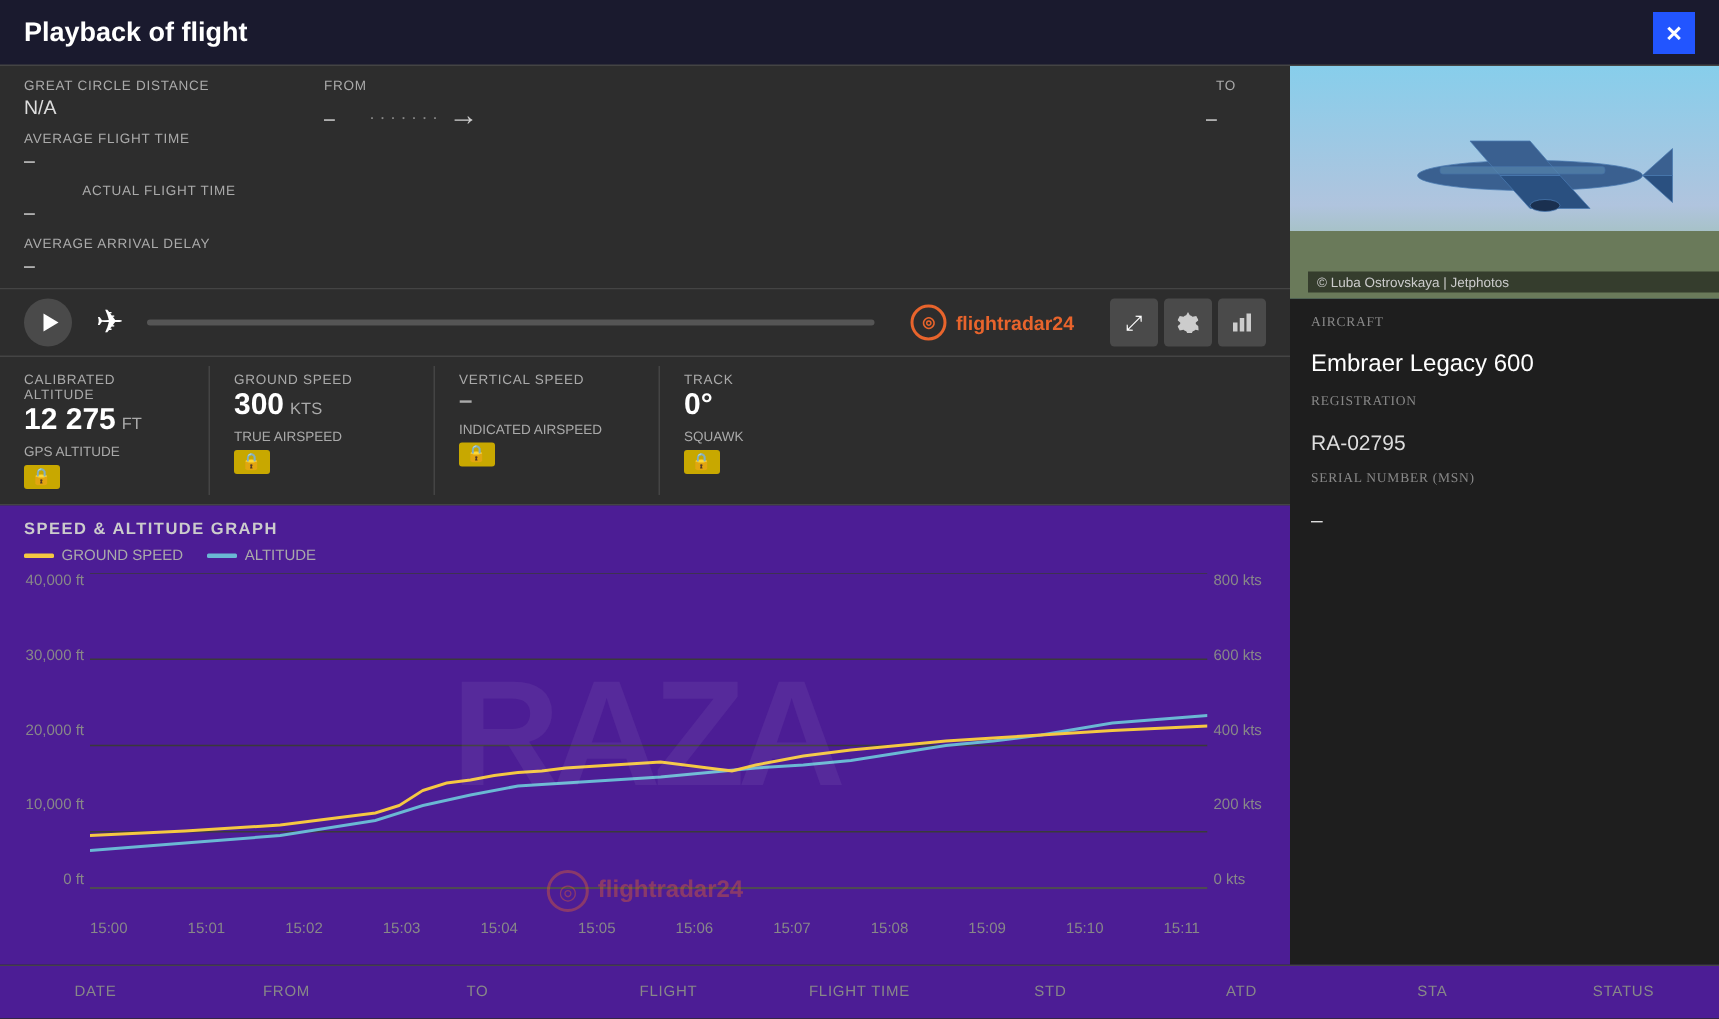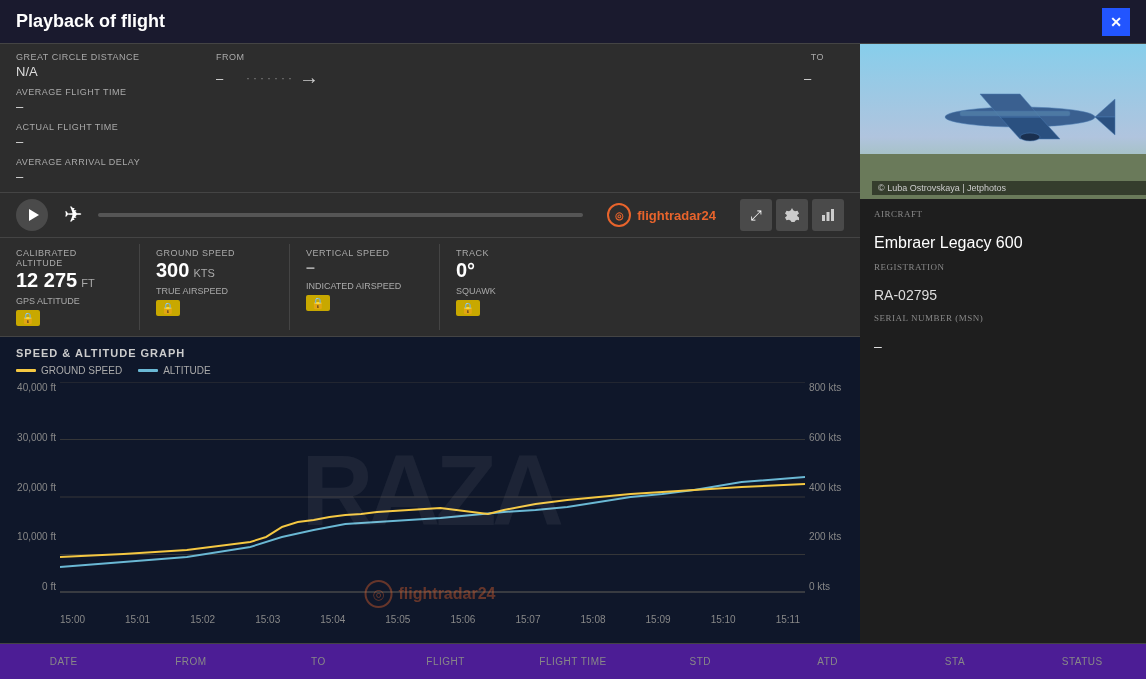--- a/index.html
+++ b/index.html
@@ -190,21 +190,21 @@
     }
     .logo-text {
       font-size: 13px;
       color: #e8642c;
       font-weight: bold;
     }
 
     
     .chart-area {
       flex: 1;
-      background: #0f172a;
+      background: #4c1d95;
       position: relative;
       padding: 10px 0 0 0;
     }
 
     .chart-title {
       font-size: 11px;
       font-weight: bold;
       color: #ccc;
       padding: 0 16px 6px;
       text-transform: uppercase;
@@ -349,21 +349,21 @@
 
 <div class="main-content">
   <div class="left-panel">
 
     <div class="top-info">
       <div class="info-section" style="min-width:180px;">
         <span class="info-label">GREAT CIRCLE DISTANCE</span>
         <span class="info-value">N/A</span>
         <span class="info-label" style="margin-top:8px;">AVERAGE FLIGHT TIME</span>
         <span class="info-value">–</span>
-        <span class="info-label" style="margin-top:8px;">ACTUAL FLIGHT TIME</span>
+        <span class="info-label" style="margin-top:8px;text-align:center;">ACTUAL FLIGHT TIME</span>
         <span class="info-value">–</span>
         <span class="info-label" style="margin-top:8px;">AVERAGE ARRIVAL DELAY</span>
         <span class="info-value">–</span>
       </div>
 
       <div style="flex:1; display:flex; flex-direction:column; gap:4px; align-items:center; justify-content:center; padding: 0 20px;">
         <div style="display:flex; width:100%; justify-content:space-between;">
           <span class="info-label">FROM</span>
           <span class="info-label">TO</span>
         </div>

